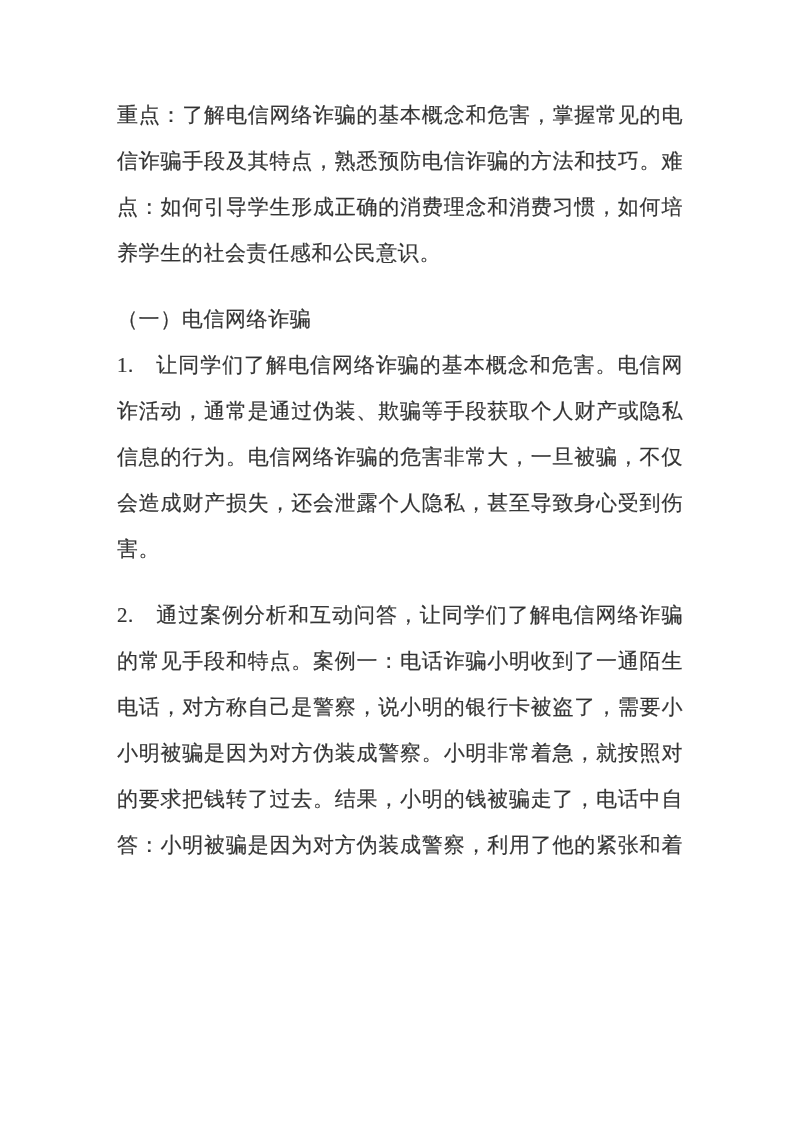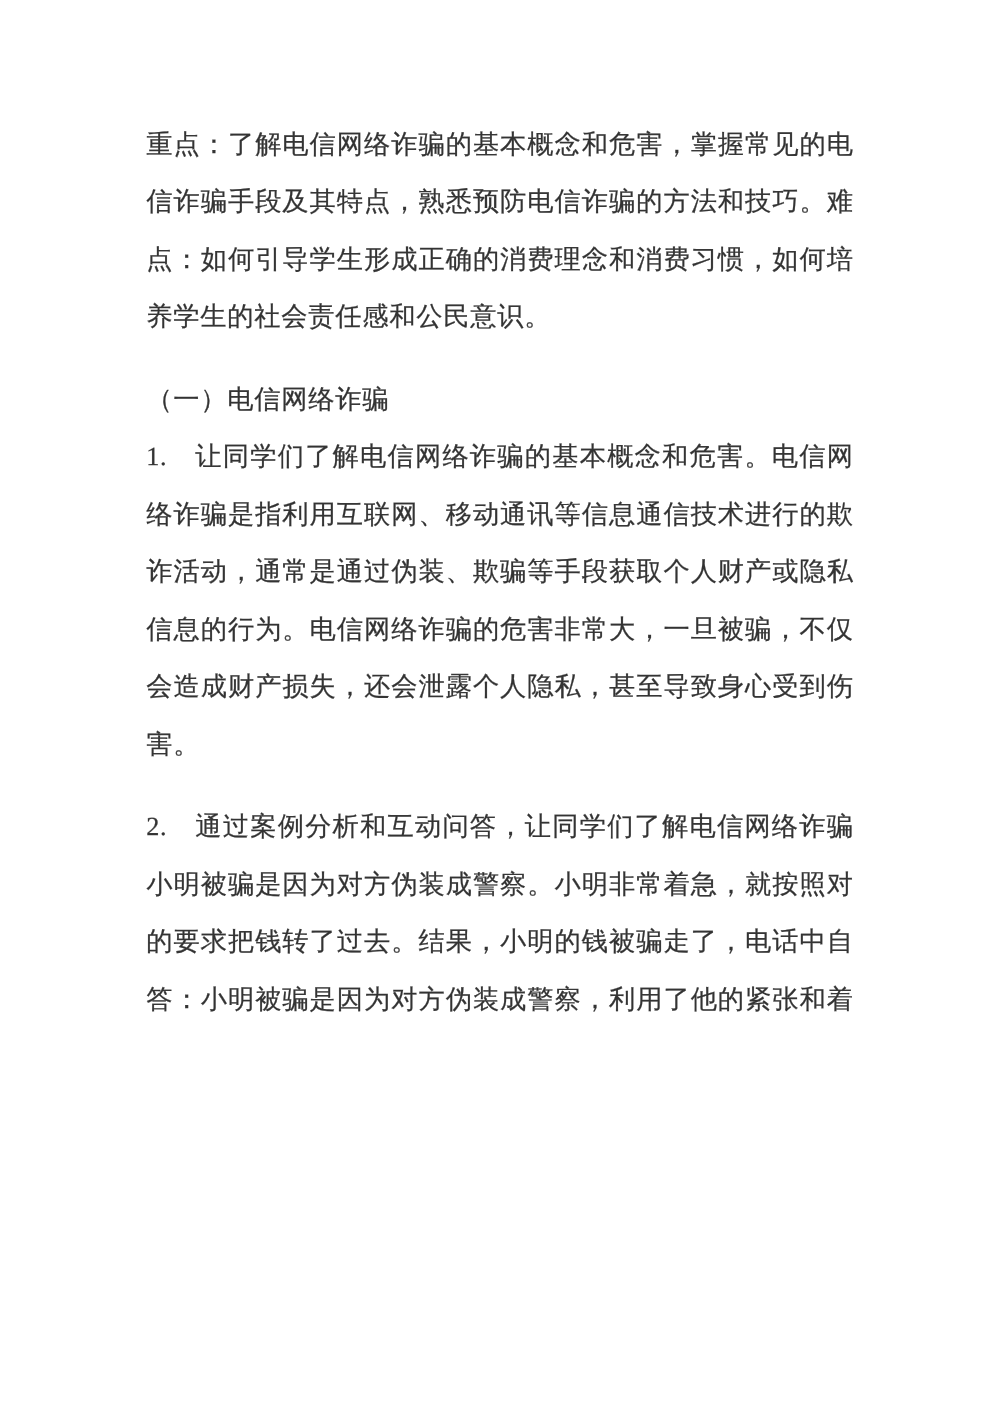--- a/index.html
+++ b/index.html
@@ -63,30 +63,31 @@
 
     <div class="spacer"></div>
 
 
     <div class="para">
       <div class="line last">（一）电信网络诈骗</div>
     </div>
 
     <div class="para">
       <div class="line">1.　让同学们了解电信网络诈骗的基本概念和危害。电信网</div>
-      <div class="line">络诈骗是指利用互联网、移动通讯等信息通信技术进行的欺</div>
       <div class="line">诈活动，通常是通过伪装、欺骗等手段获取个人财产或隐私</div>
       <div class="line">信息的行为。电信网络诈骗的危害非常大，一旦被骗，不仅</div>
       <div class="line">会造成财产损失，还会泄露个人隐私，甚至导致身心受到伤</div>
       <div class="line last">害。</div>
     </div>
 
     <div class="spacer"></div>
 
     <div class="para">
       <div class="line">2.　通过案例分析和互动问答，让同学们了解电信网络诈骗</div>
+      <div class="line">的常见手段和特点。案例一：电话诈骗小明收到了一通陌生</div>
+      <div class="line">电话，对方称自己是警察，说小明的银行卡被盗了，需要小</div>
       <div class="line">小明被骗是因为对方伪装成警察。小明非常着急，就按照对方</div>
       <div class="line">的要求把钱转了过去。结果，小明的钱被骗走了，电话中自</div>
       <div class="line">答：小明被骗是因为对方伪装成警察，利用了他的紧张和着</div>
     </div>
 
   </div>
 </div>
 
 </body></html>

